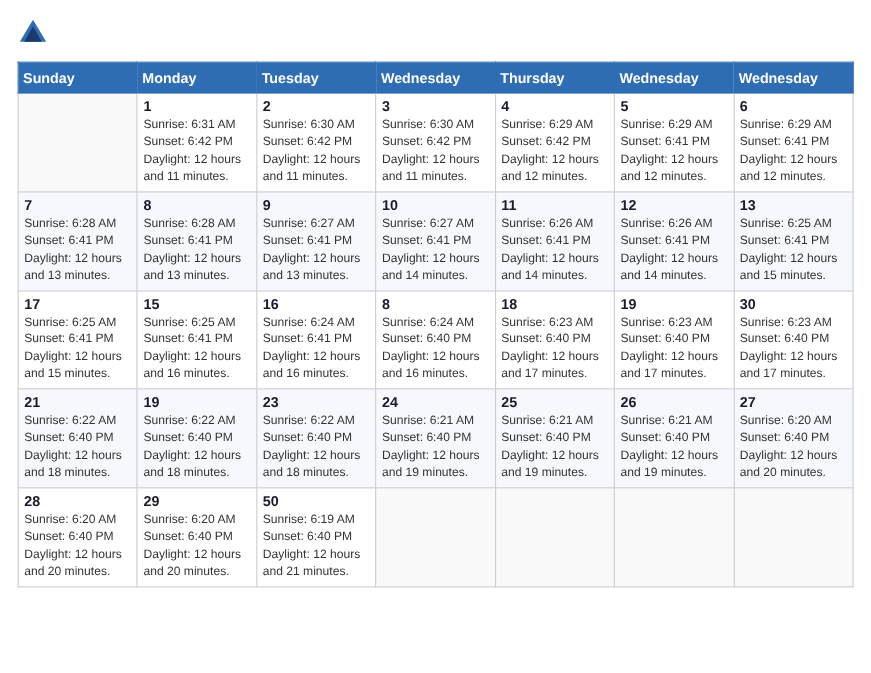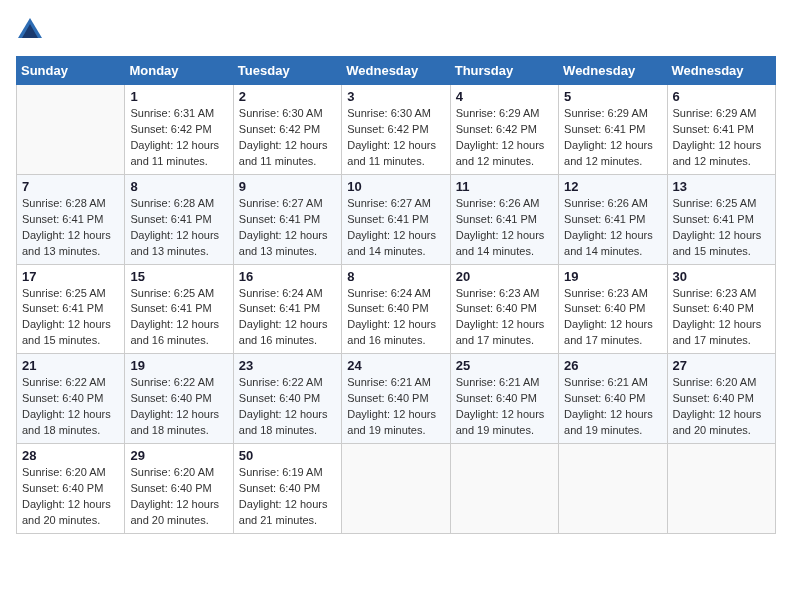--- a/index.html
+++ b/index.html
@@ -197,21 +197,21 @@
         </td>
         <td>
           <span class="day-number">16</span>
           <div class="day-info">Sunrise: 6:24 AM<br>Sunset: 6:41 PM<br>Daylight: 12 hours<br>and 16 minutes.</div>
         </td>
         <td>
           <span class="day-number">8</span>
           <div class="day-info">Sunrise: 6:24 AM<br>Sunset: 6:40 PM<br>Daylight: 12 hours<br>and 16 minutes.</div>
         </td>
         <td>
-          <span class="day-number">20</span>
+          <span class="day-number">18</span>
           <div class="day-info">Sunrise: 6:23 AM<br>Sunset: 6:40 PM<br>Daylight: 12 hours<br>and 17 minutes.</div>
         </td>
         <td>
           <span class="day-number">19</span>
           <div class="day-info">Sunrise: 6:23 AM<br>Sunset: 6:40 PM<br>Daylight: 12 hours<br>and 17 minutes.</div>
         </td>
         <td>
           <span class="day-number">30</span>
           <div class="day-info">Sunrise: 6:23 AM<br>Sunset: 6:40 PM<br>Daylight: 12 hours<br>and 17 minutes.</div>
         </td>

